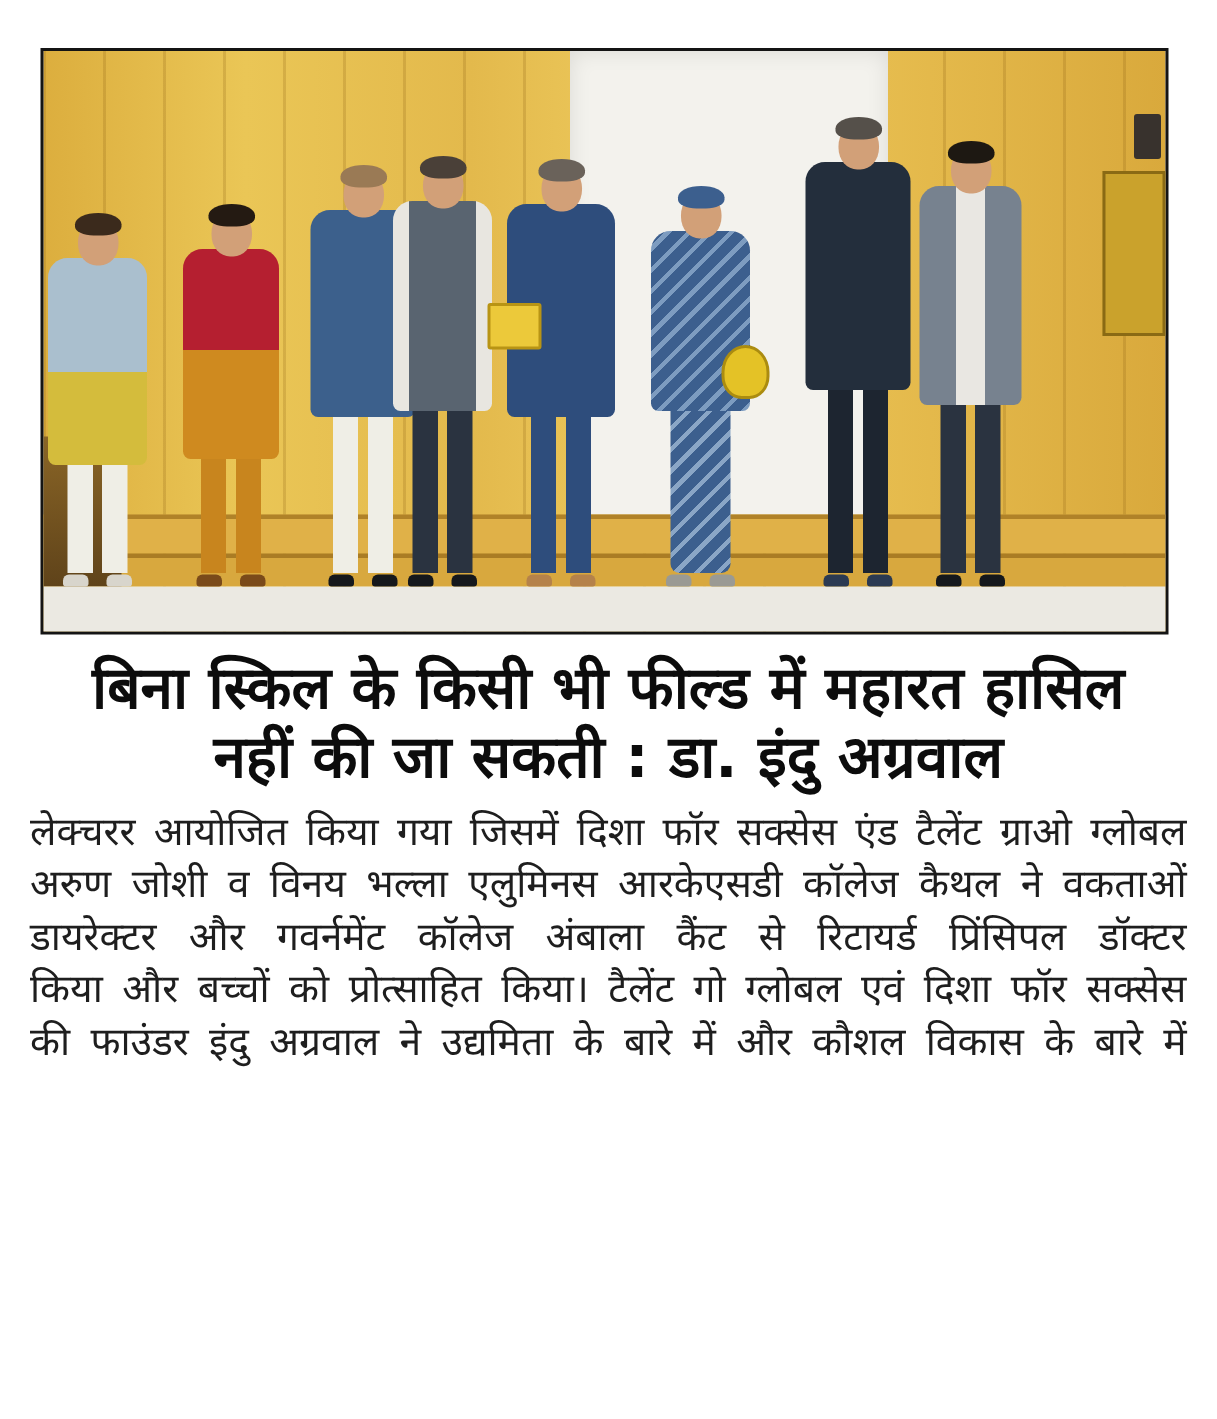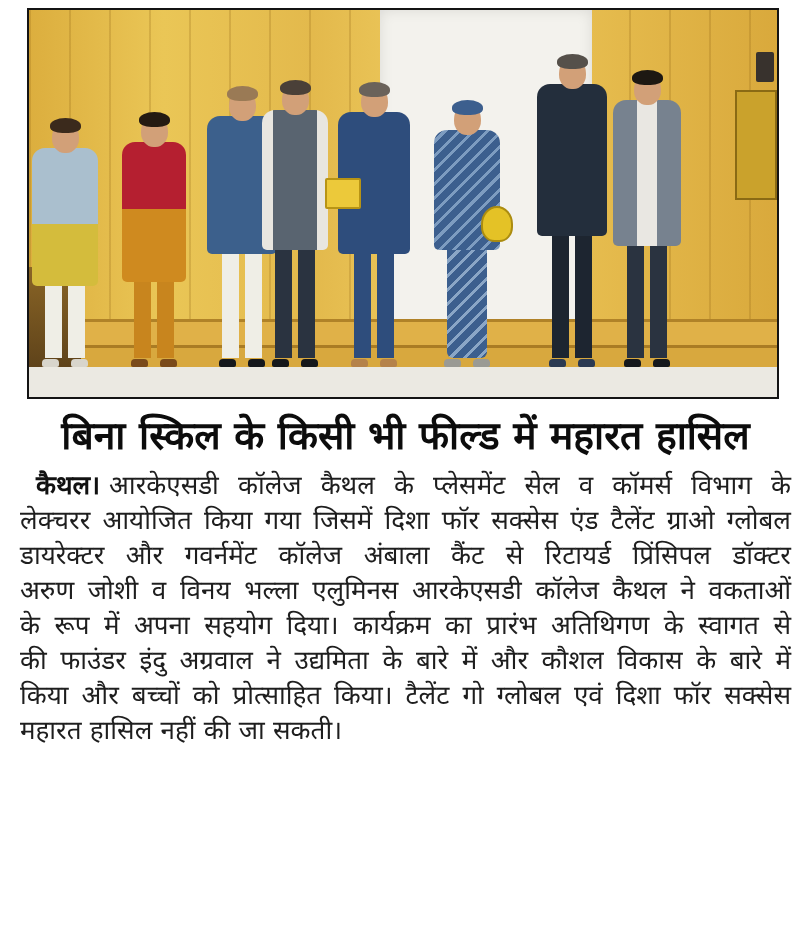--- a/index.html
+++ b/index.html
@@ -1,19 +1,19 @@
 <!DOCTYPE html>
 <html><head>
 <meta charset="utf-8">
 <style>
   * { margin:0; padding:0; box-sizing:border-box; }
   html,body { background:#ffffff; }
   .page {
     position:relative; width:811px; height:836px; background:#ffffff;
-    font-family:"DejaVu Sans","Liberation Sans",sans-serif; overflow:hidden;
+    font-family:"DejaVu Sans","Liberation Sans",sans-serif; overflow:hidden;margin-top:24px;
   }
 
   
   .photo {
     position:absolute; left:27px; top:8px; width:752px; height:391px;
     border:2px solid #141414; overflow:hidden;
     background:
       repeating-linear-gradient(90deg, rgba(139,94,16,0.22) 0 2px, rgba(0,0,0,0) 2px 40px),
       linear-gradient(90deg,#dcae3e 0%,#eac656 18%,#e3b94c 38%,#eecb5e 55%,#e6bc4e 75%,#d9a93c 100%);
   }
@@ -153,28 +153,24 @@
           <i></i>
         </div>
     </div>
 
     <div class="plaque"></div>
     <div class="bouquet"></div>
   </div>
 
   <div class="headline">
     <div>बिना स्किल के किसी भी फील्ड में महारत हासिल</div>
+    <div>नहीं की जा सकती : डा. इंदु अग्रवाल</div>
   </div>
 
   <div class="bodytext">
-    <div class="bl first">
-      <span class="dateline">कैथल।</span><span>आरकेएसडी कॉलेज कैथल के प्लेसमेंट सेल व कॉमर्स विभाग के</span>
-    </div>
     <div class="bl">लेक्चरर आयोजित किया गया जिसमें दिशा फॉर सक्सेस एंड टैलेंट ग्राओ ग्लोबल</div>
+    <div class="bl">अरुण जोशी व विनय भल्ला एलुमिनस आरकेएसडी कॉलेज कैथल ने वकताओं</div>
     <div class="bl">डायरेक्टर और गवर्नमेंट कॉलेज अंबाला कैंट से रिटायर्ड प्रिंसिपल डॉक्टर</div>
-    <div class="bl">अरुण जोशी व विनय भल्ला एलुमिनस आरकेएसडी कॉलेज कैथल ने वकताओं</div>
-    <div class="bl">के रूप में अपना सहयोग दिया। कार्यक्रम का प्रारंभ अतिथिगण के स्वागत से</div>
+    <div class="bl">किया और बच्चों को प्रोत्साहित किया। टैलेंट गो ग्लोबल एवं दिशा फॉर सक्सेस</div>
     <div class="bl">की फाउंडर इंदु अग्रवाल ने उद्यमिता के बारे में और कौशल विकास के बारे में</div>
-    <div class="bl">किया और बच्चों को प्रोत्साहित किया। टैलेंट गो ग्लोबल एवं दिशा फॉर सक्सेस</div>
-    <div class="bl last">महारत हासिल नहीं की जा सकती।</div>
   </div>
 
 </div>
 
 </body></html>

